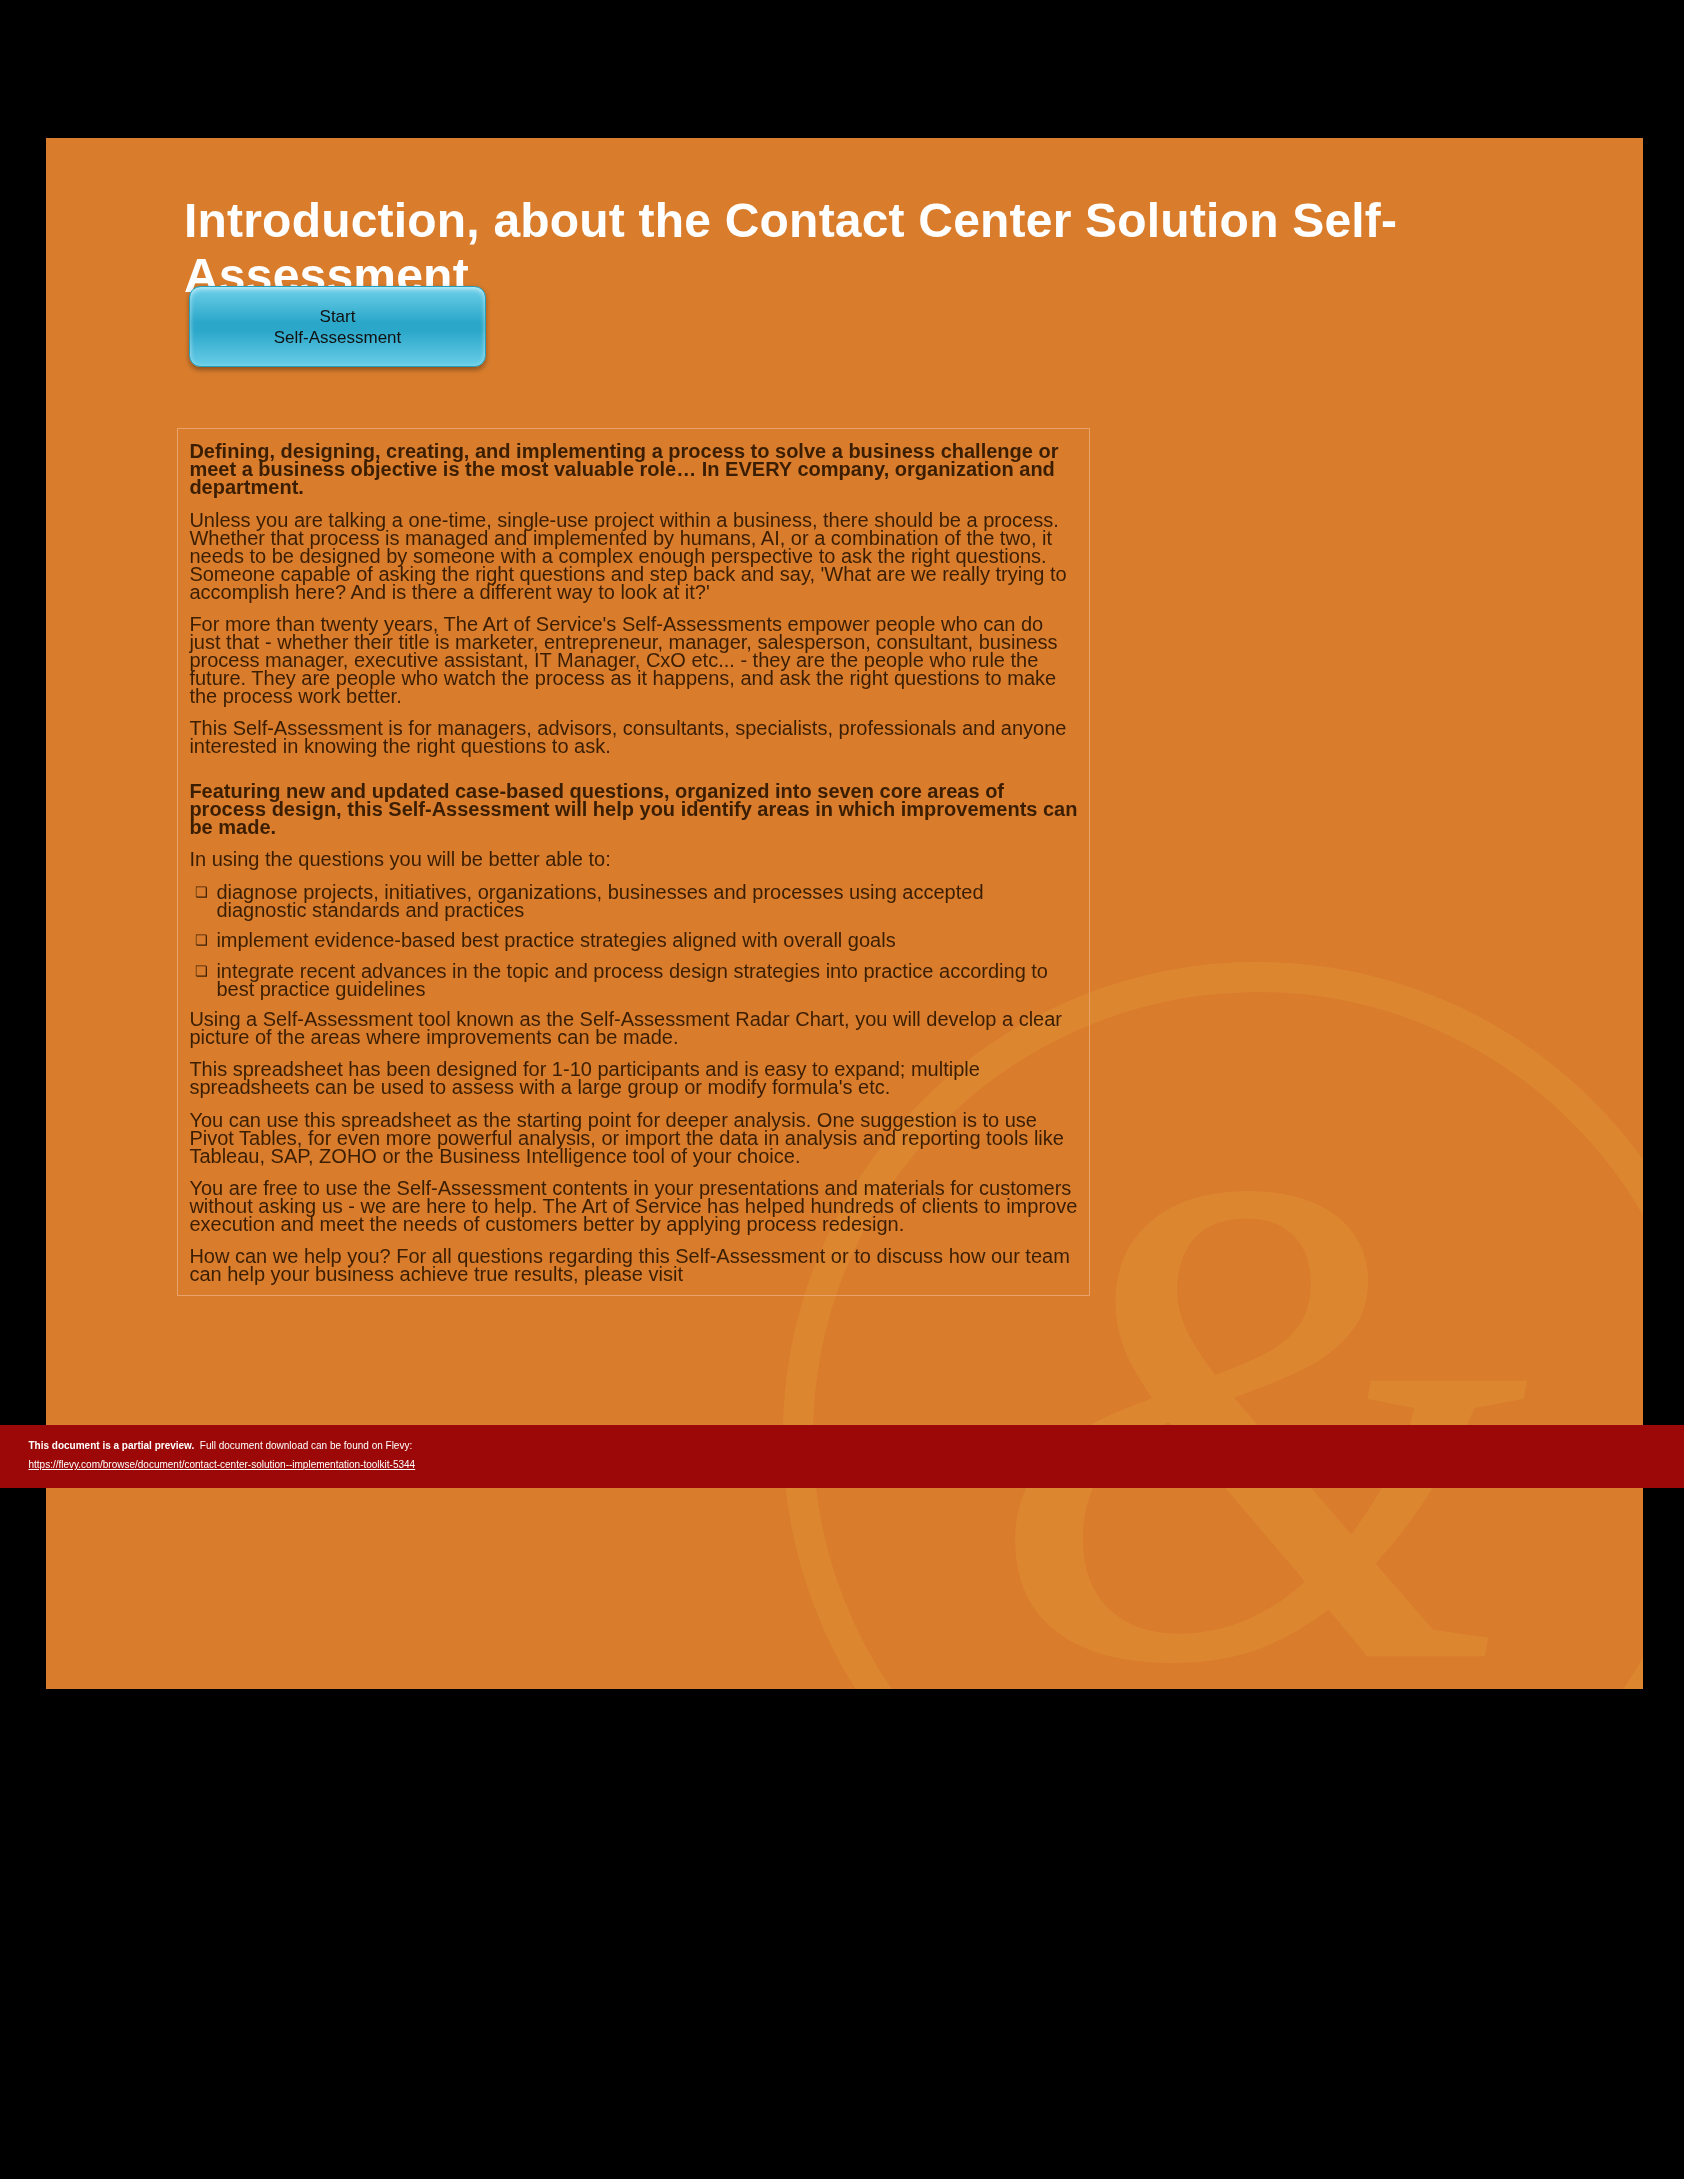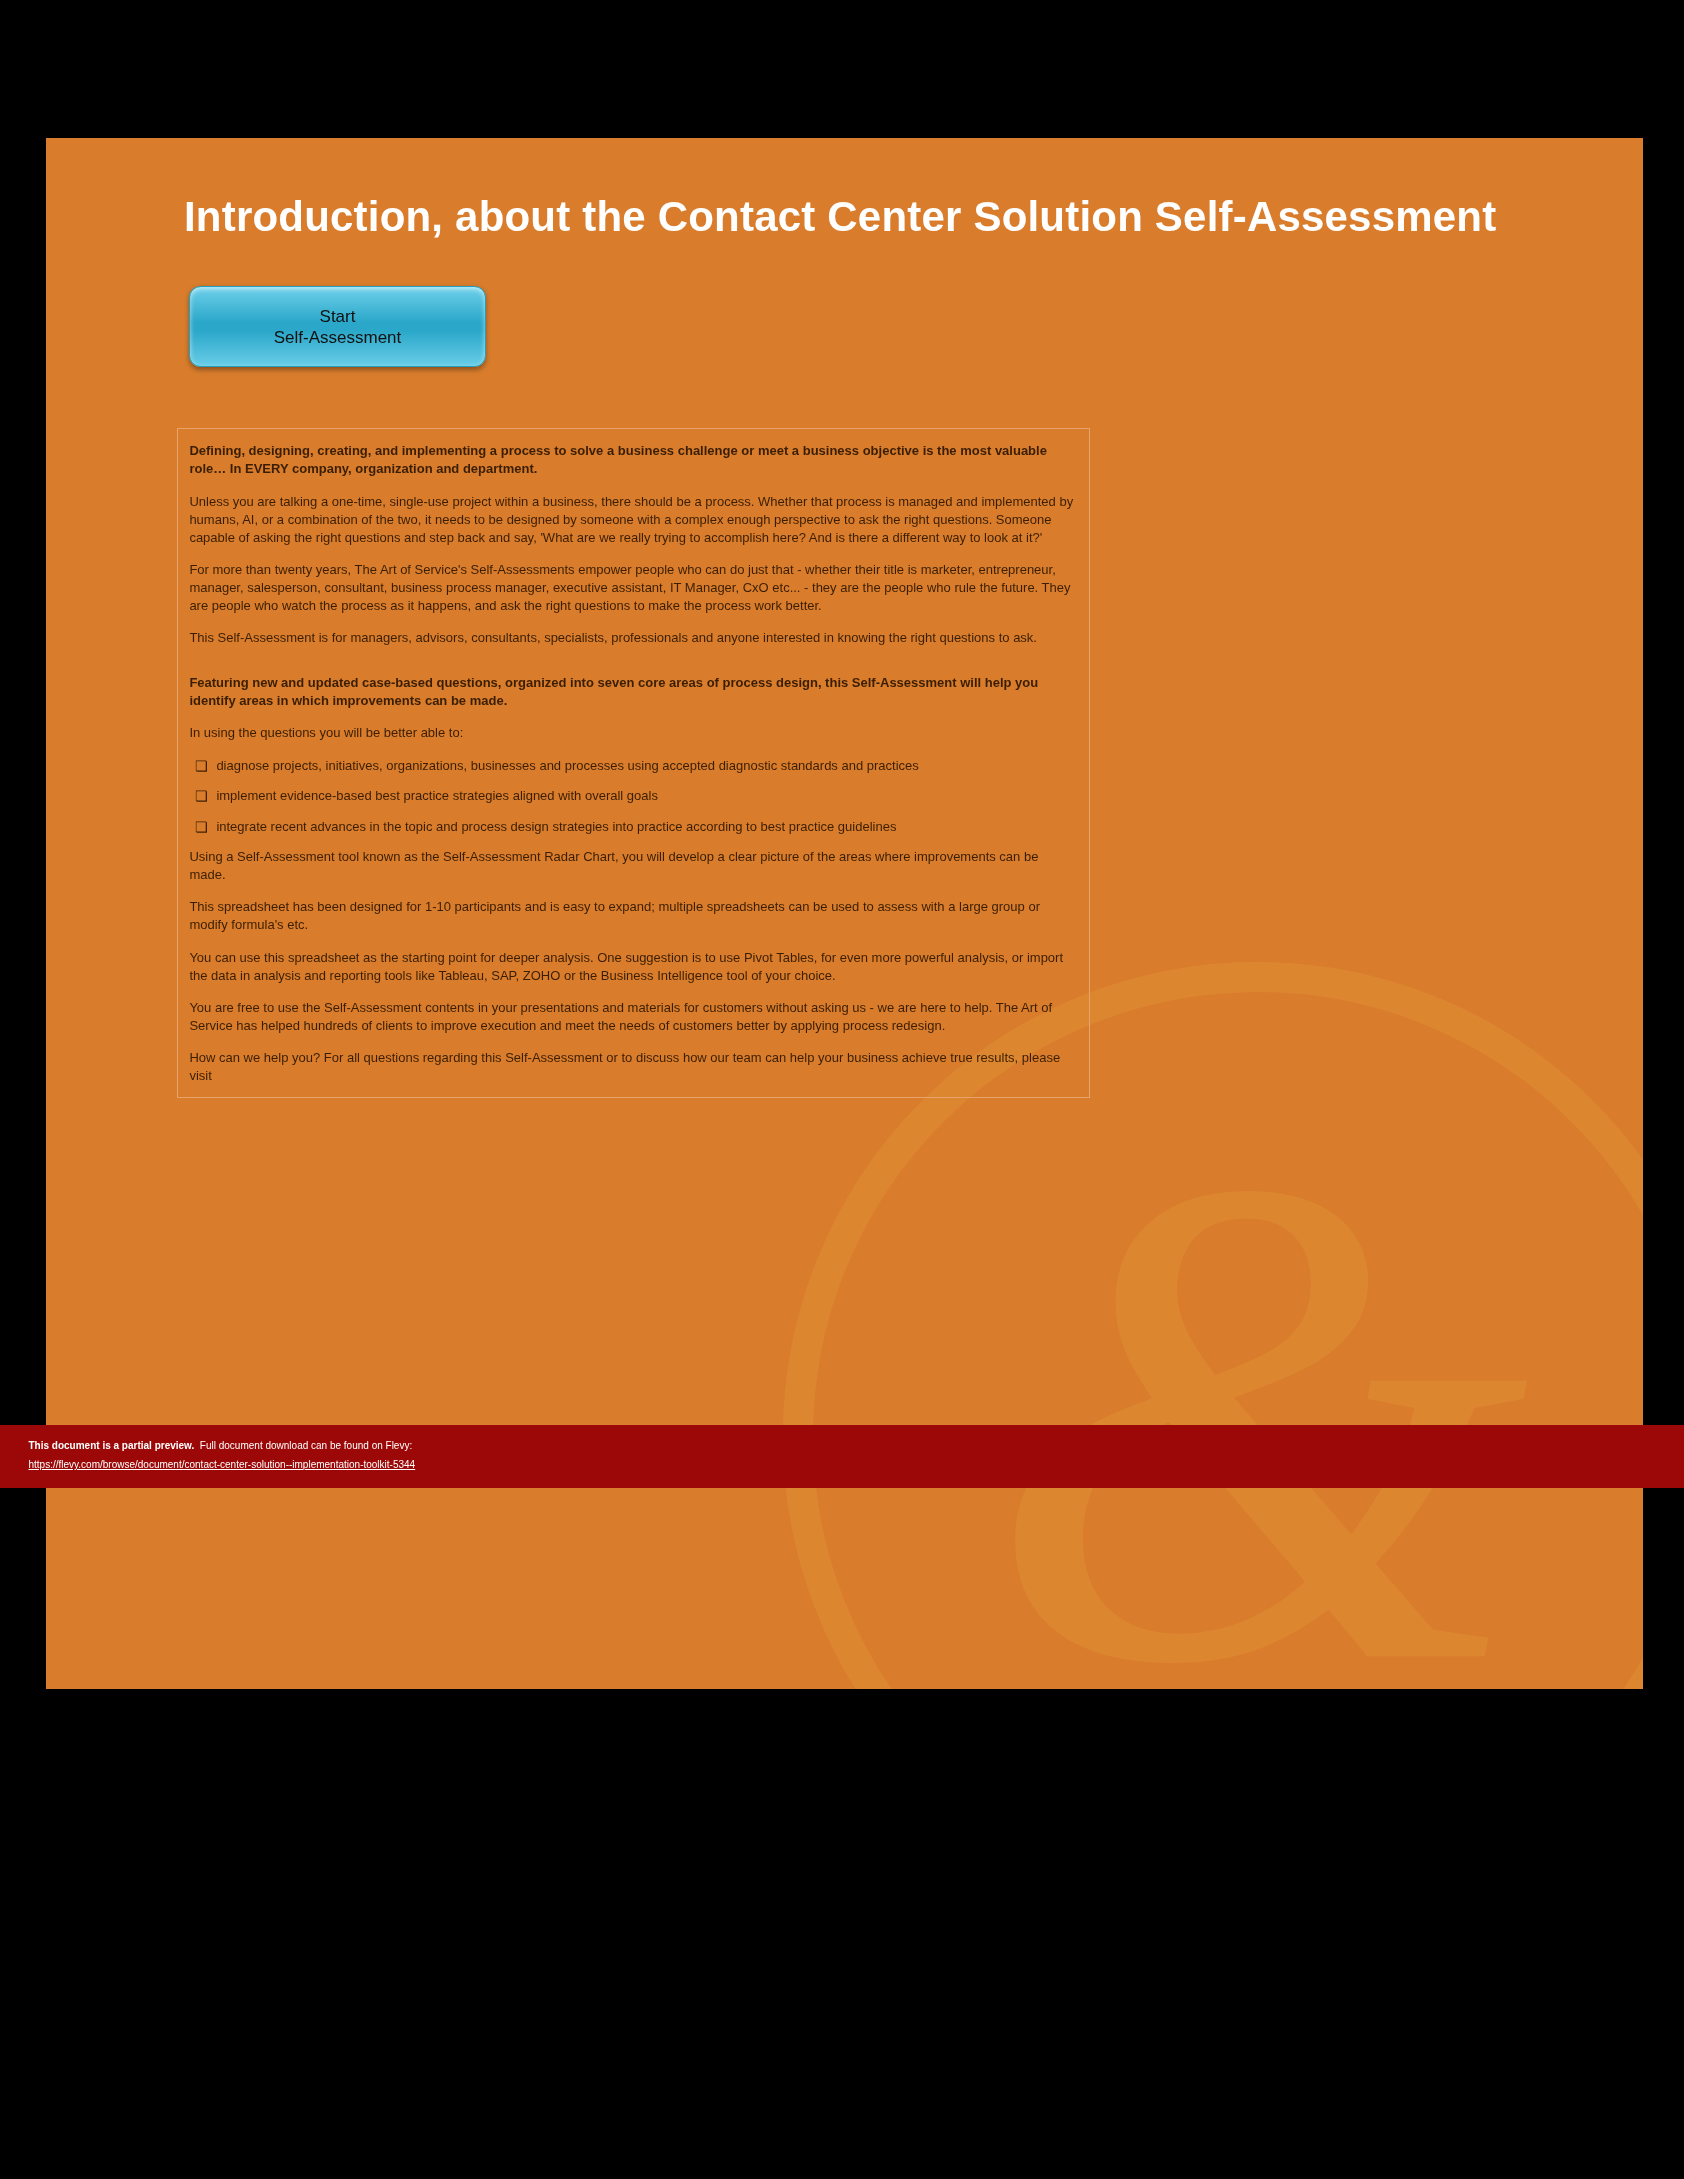--- a/index.html
+++ b/index.html
@@ -28,21 +28,21 @@
     position: absolute;
     right: -114px;
     bottom: -247px;
     pointer-events: none;
     opacity: 0.28;
   }
   .title {
     position: absolute;
     left: 138px;
     top: 55px;
-    font-size: 42px;
+    font-size: 48px;
     font-weight: 800;
     color: #ffffff;
     font-family: Arial, "Arial Black", Helvetica, sans-serif;
     letter-spacing: 0.2px;
   }
   .start-btn {
     position: absolute;
     left: 143px;
     top: 148px;
     width: 295px;
@@ -62,21 +62,21 @@
   }
   .content-box {
     position: absolute;
     left: 131px;
     top: 290px;
     width: 913px;
     border: 1px solid #e9a26a;
     padding: 13.3px 11.4px 11.4px 11.4px;
     box-sizing: border-box;
     color: #3b1e02;
-    font-size: 13px;
+    font-size: 20px;
     line-height: 18px;
   }
   .para { margin: 0 0 14.3px 0; }
   .strong { font-weight: bold; }
   .bl { padding-left: 27px; position: relative; margin: 0 0 12.4px 0; }
   .bl::before {
     content: "❏";
     position: absolute;
     left: 5.7px;
     top: 0;

